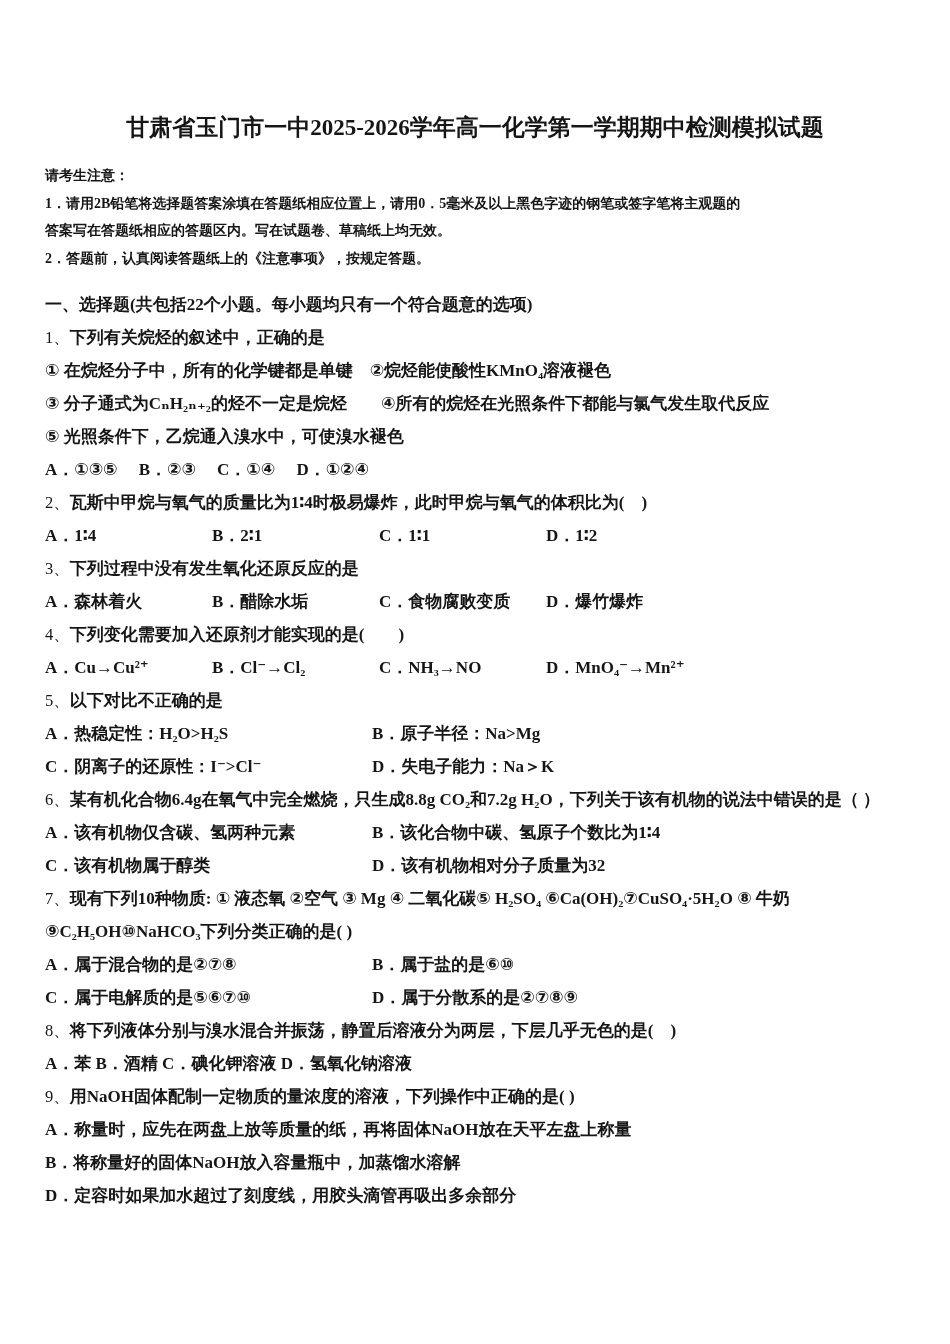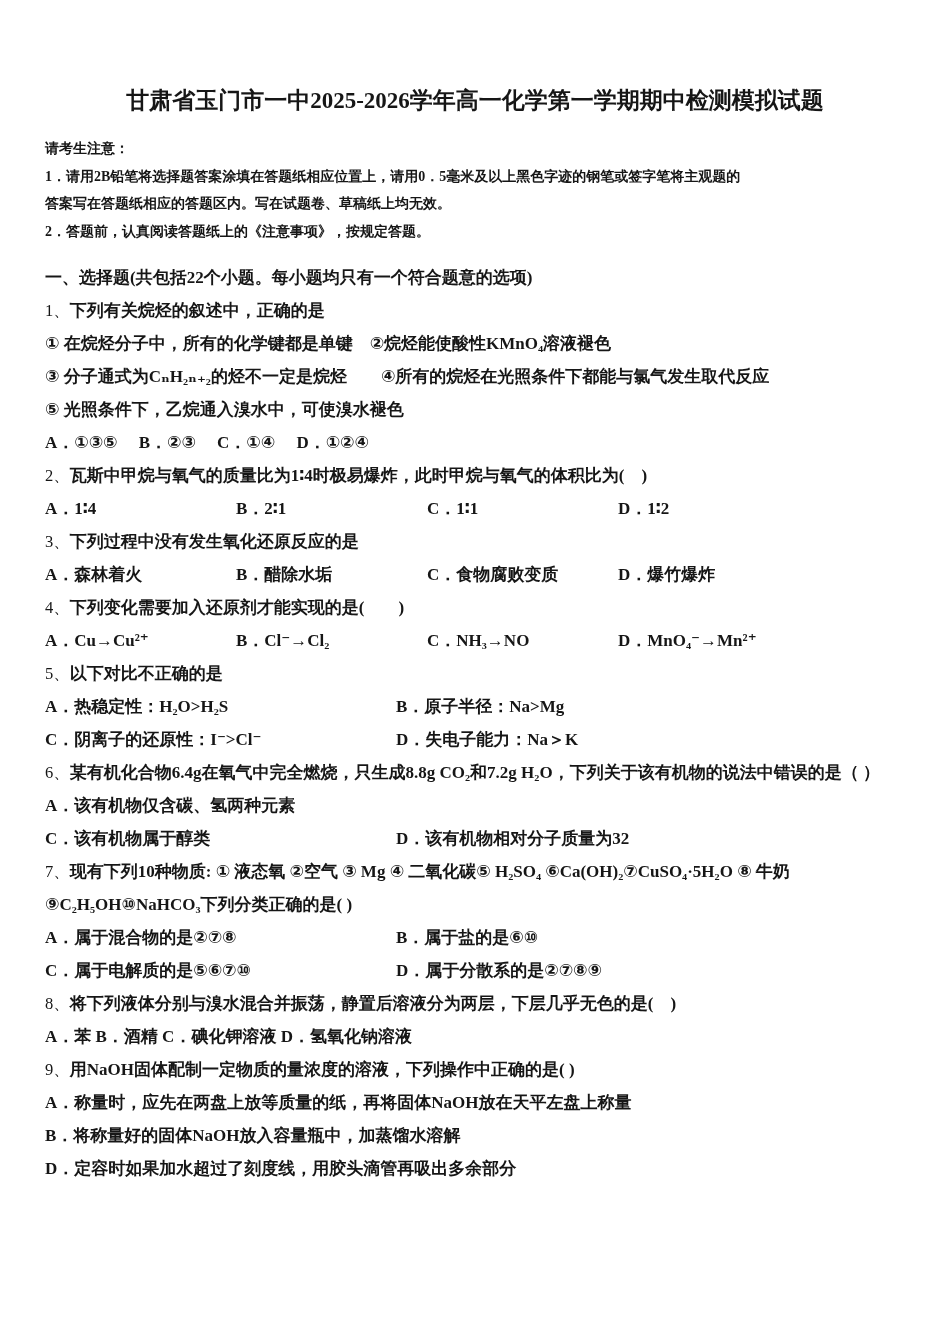--- a/index.html
+++ b/index.html
@@ -12,21 +12,21 @@
     height: 1344px;
     overflow: hidden;
     color: #161616;
     font-family: "Liberation Serif", "DejaVu Serif", "DejaVu Sans", serif;
     -webkit-font-smoothing: antialiased;
   }
   .page {
     box-sizing: border-box;
     width: 950px;
     height: 1344px;
-    padding: 83px 45px 0 45px;
+    padding: 110px 45px 0 45px;
   }
   .title {
     margin: 0 0 16px 0;
     font-size: 23px;
     line-height: 36px;
     font-weight: bold;
     text-align: center;
     white-space: pre-wrap;
   }
   .notice .n-line {
@@ -44,21 +44,21 @@
     height: 33px;
     font-weight: bold;
     white-space: pre-wrap;
   }
   .heading { font-weight: bold; margin-top: 16px; }
   .qnum {
     font-weight: normal;
     font-size: 16.5px;
   }
   .qtext { font-weight: bold; }
-  .row { display: flex; gap: 24px; }
+  .row { display: flex; }
   .c4 { flex: 0 0 167px; }
   .c4:last-child { flex: 1 1 auto; }
   .c2 { flex: 0 0 327px; }
   .c2:last-child { flex: 1 1 auto; }
 </style>
 </head>
 <body>
 
 <div class="page">
 
@@ -111,20 +111,21 @@
       <span class="c2">B．原子半径：Na&gt;Mg</span>
     </div>
     <div class="line row">
       <span class="c2">C．阴离子的还原性：I⁻&gt;Cl⁻</span>
       <span class="c2">D．失电子能力：Na＞K</span>
     </div>
 
     <div class="line"><span class="qnum">6、</span><span class="qtext">某有机化合物6.4g在氧气中完全燃烧，只生成8.8g CO₂和7.2g H₂O，下列关于该有机物的说法中错误的是（ ）</span></div>
     <div class="line row">
       <span class="c2">A．该有机物仅含碳、氢两种元素</span>
+      <span class="c2">B．该化合物中碳、氢原子个数比为1∶4</span>
     </div>
     <div class="line row">
       <span class="c2">C．该有机物属于醇类</span>
       <span class="c2">D．该有机物相对分子质量为32</span>
     </div>
 
     <div class="line"><span class="qnum">7、</span><span class="qtext">现有下列10种物质: ① 液态氧 ②空气 ③ Mg ④ 二氧化碳⑤ H₂SO₄ ⑥Ca(OH)₂⑦CuSO₄·5H₂O ⑧ 牛奶</span></div>
     <div class="line">⑨C₂H₅OH⑩NaHCO₃下列分类正确的是( )</div>
     <div class="line row">
       <span class="c2">A．属于混合物的是②⑦⑧</span>

